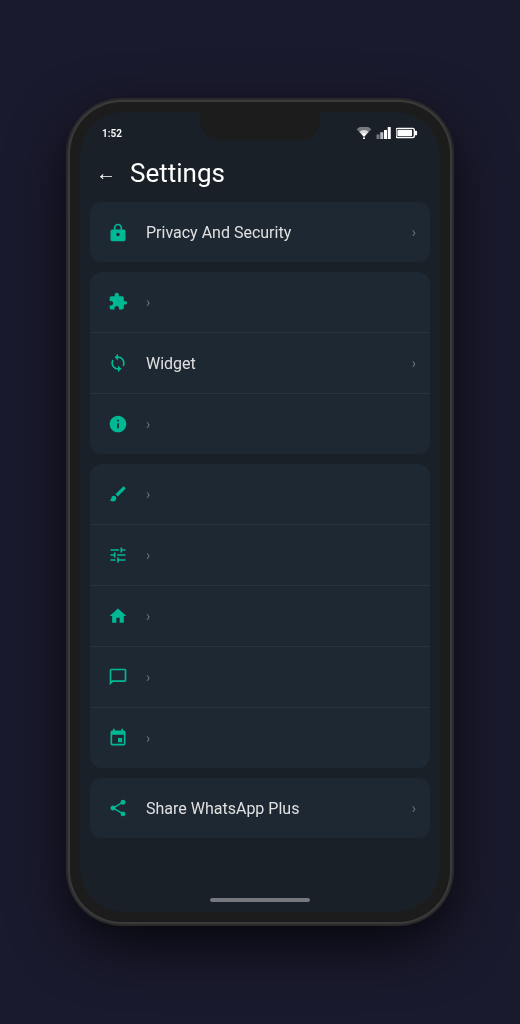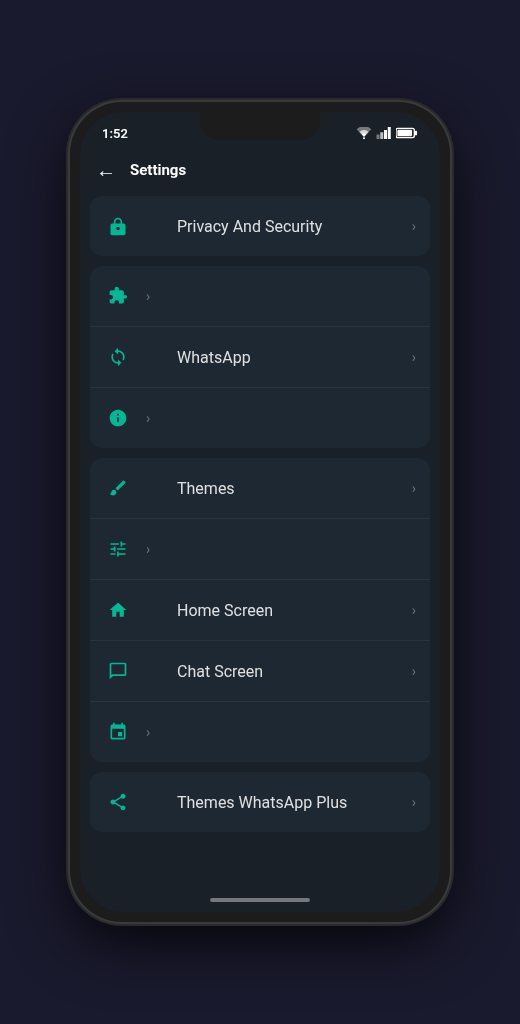--- a/index.html
+++ b/index.html
@@ -54,21 +54,21 @@
     
     .status-bar {
       display: flex;
       justify-content: space-between;
       align-items: center;
       padding: 10px 22px 4px;
       height: 36px;
     }
 
     .status-time {
-      font-size: 13px;
+      font-size: 10px;
       font-weight: 600;
       color: #ffffff;
     }
 
     .status-icons {
       display: flex;
       align-items: center;
       gap: 4px;
     }
 
@@ -84,22 +84,22 @@
       gap: 14px;
     }
 
     .back-btn {
       color: #ffffff;
       font-size: 20px;
       cursor: pointer;
     }
 
     .header-title {
-      font-size: 15px;
-      font-weight: 700;
+      font-size: 26px;
+      font-weight: 400;
       color: #ffffff;
     }
 
     
     .settings-group {
       background: #1e2832;
       border-radius: 12px;
       margin-bottom: 10px;
       overflow: hidden;
     }
@@ -130,21 +130,20 @@
     }
 
     .item-icon svg {
       fill: #00b894;
     }
 
     .item-label {
       font-size: 16px;
       color: #e0e0e0;
       flex: 1;
-      margin-left: 31px;
     }
 
     .item-chevron {
       color: #6b7280;
       font-size: 14px;
     }
 
     
     .home-indicator {
       position: absolute;
@@ -235,92 +234,89 @@
             </div>
             <span class="item-chevron">›</span>
           </div>
 
           <div class="settings-item">
             <div class="item-icon">
               <svg width="20" height="20" viewBox="0 0 24 24">
                 <path d="M12 4V1L8 5l4 4V6c3.31 0 6 2.69 6 6 0 1.01-.25 1.97-.7 2.8l1.46 1.46C19.54 15.03 20 13.57 20 12c0-4.42-3.58-8-8-8zm0 14c-3.31 0-6-2.69-6-6 0-1.01.25-1.97.7-2.8L5.24 7.74C4.46 8.97 4 10.43 4 12c0 4.42 3.58 8 8 8v3l4-4-4-4v3z"></path>
               </svg>
             </div>
-            <span class="item-label">WhatsApp</span>
+            <span class="item-label">Widget</span>
             <span class="item-chevron">›</span>
           </div>
 
           <div class="settings-item">
             <div class="item-icon">
               <svg width="20" height="20" viewBox="0 0 24 24">
                 <path d="M12 2C6.48 2 2 6.48 2 12s4.48 10 10 10 10-4.48 10-10S17.52 2 12 2zm1 15h-2v-6h2v6zm0-8h-2V7h2v2z"></path>
               </svg>
             </div>
             <span class="item-chevron">›</span>
           </div>
         </div>
 
         <div class="settings-group">
           <div class="settings-item">
             <div class="item-icon">
               <svg width="20" height="20" viewBox="0 0 24 24">
                 <path d="M7 14c-1.66 0-3 1.34-3 3 0 1.31-1.16 2-2 2 .92 1.22 2.49 2 4 2 2.21 0 4-1.79 4-4 0-1.66-1.34-3-3-3zm13.71-9.37l-1.34-1.34c-.39-.39-1.02-.39-1.41 0L9 12.25 11.75 15l8.96-8.96c.39-.39.39-1.02 0-1.41z"></path>
               </svg>
             </div>
-            <span class="item-label">Themes</span>
             <span class="item-chevron">›</span>
           </div>
 
           <div class="settings-item">
             <div class="item-icon">
               <svg width="20" height="20" viewBox="0 0 24 24">
                 <path d="M3 17v2h6v-2H3zM3 5v2h10V5H3zm10 16v-2h8v-2h-8v-2h-2v6h2zM7 9v2H3v2h4v2h2V9H7zm14 4v-2H11v2h10zm-6-4h2V7h4V5h-4V3h-2v6z"></path>
               </svg>
             </div>
             <span class="item-chevron">›</span>
           </div>
 
           <div class="settings-item">
             <div class="item-icon">
               <svg width="20" height="20" viewBox="0 0 24 24">
                 <path d="M10 20v-6h4v6h5v-8h3L12 3 2 12h3v8z"></path>
               </svg>
             </div>
-            <span class="item-label">Home Screen</span>
             <span class="item-chevron">›</span>
           </div>
 
           <div class="settings-item">
             <div class="item-icon">
               <svg width="20" height="20" viewBox="0 0 24 24">
                 <path d="M20 2H4c-1.1 0-2 .9-2 2v18l4-4h14c1.1 0 2-.9 2-2V4c0-1.1-.9-2-2-2zm0 14H5.17L4 17.17V4h16v12z"></path>
               </svg>
             </div>
-            <span class="item-label">Chat Screen</span>
             <span class="item-chevron">›</span>
           </div>
 
           <div class="settings-item">
             <div class="item-icon">
               <svg width="20" height="20" viewBox="0 0 24 24">
                 <path d="M17 12h-5v5h5v-5zM16 1v2H8V1H6v2H5c-1.11 0-1.99.9-1.99 2L3 19c0 1.1.89 2 2 2h14c1.1 0 2-.9 2-2V5c0-1.1-.9-2-2-2h-1V1h-2zm3 18H5V8h14v11z"></path>
               </svg>
             </div>
             <span class="item-chevron">›</span>
           </div>
         </div>
 
         <div class="settings-group">
           <div class="settings-item">
             <div class="item-icon">
               <svg width="20" height="20" viewBox="0 0 24 24">
                 <path d="M18 16.08c-.76 0-1.44.3-1.96.77L8.91 12.7c.05-.23.09-.46.09-.7s-.04-.47-.09-.7l7.05-4.11c.54.5 1.25.81 2.04.81 1.66 0 3-1.34 3-3s-1.34-3-3-3-3 1.34-3 3c0 .24.04.47.09.7L8.04 9.81C7.5 9.31 6.79 9 6 9c-1.66 0-3 1.34-3 3s1.34 3 3 3c.79 0 1.5-.31 2.04-.81l7.12 4.16c-.05.21-.08.43-.08.65 0 1.61 1.31 2.92 2.92 2.92s2.92-1.31 2.92-2.92-1.31-2.92-2.92-2.92z"></path>
               </svg>
             </div>
-            <span class="item-label">Themes WhatsApp Plus</span>
+            <span class="item-label">Share WhatsApp Plus</span>
             <span class="item-chevron">›</span>
           </div>
         </div>
 
       </div>
     </div>
 
     <div class="home-indicator"></div>
   </div>
 </div>

